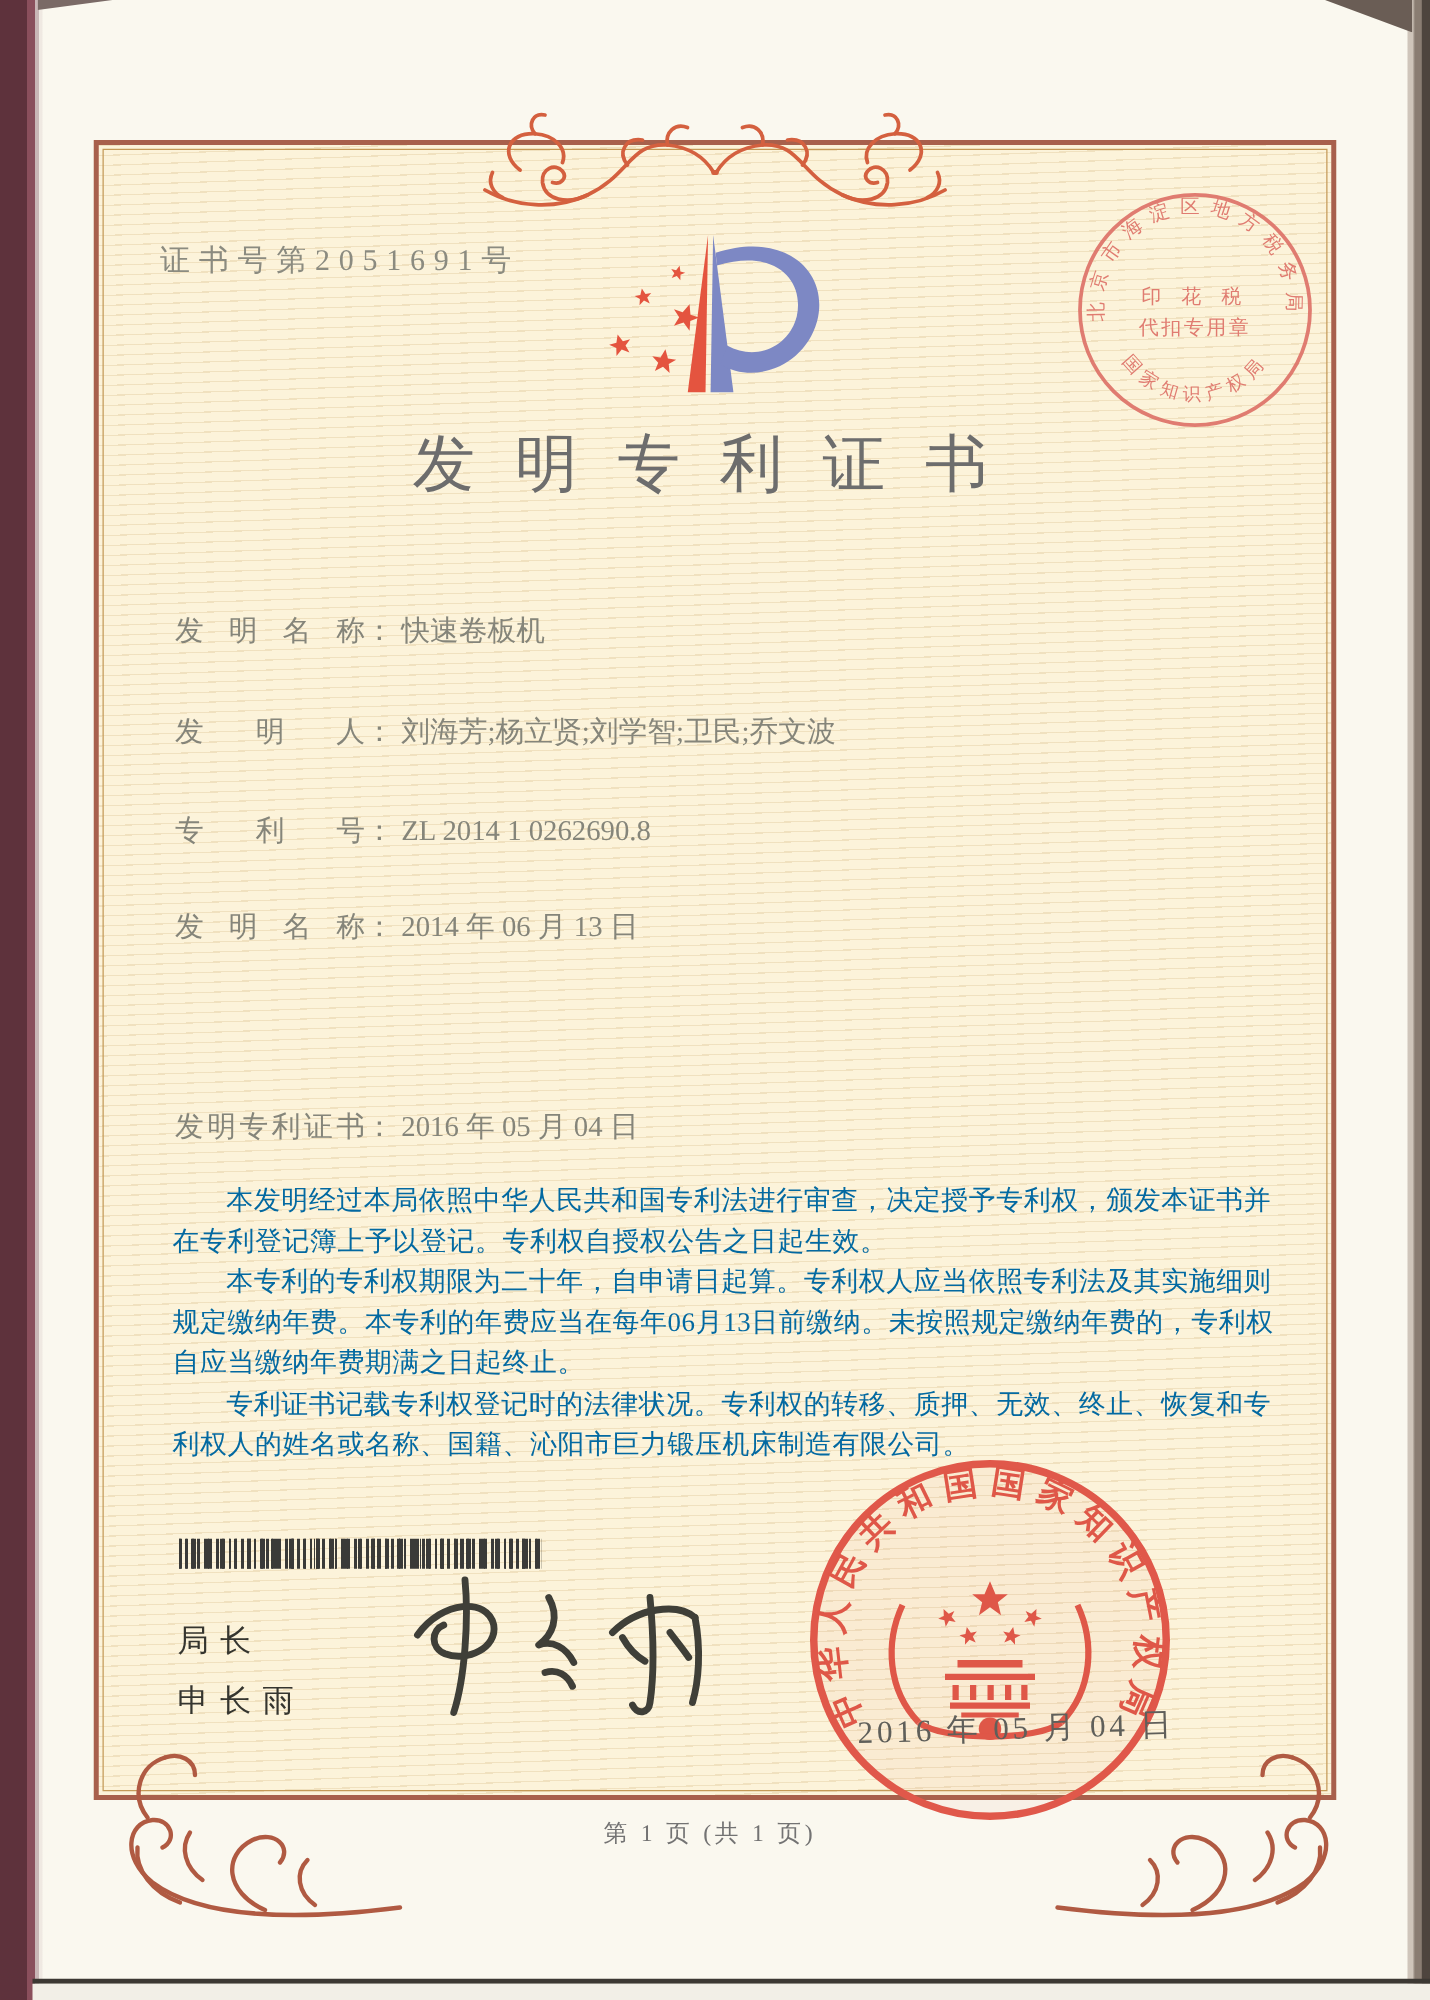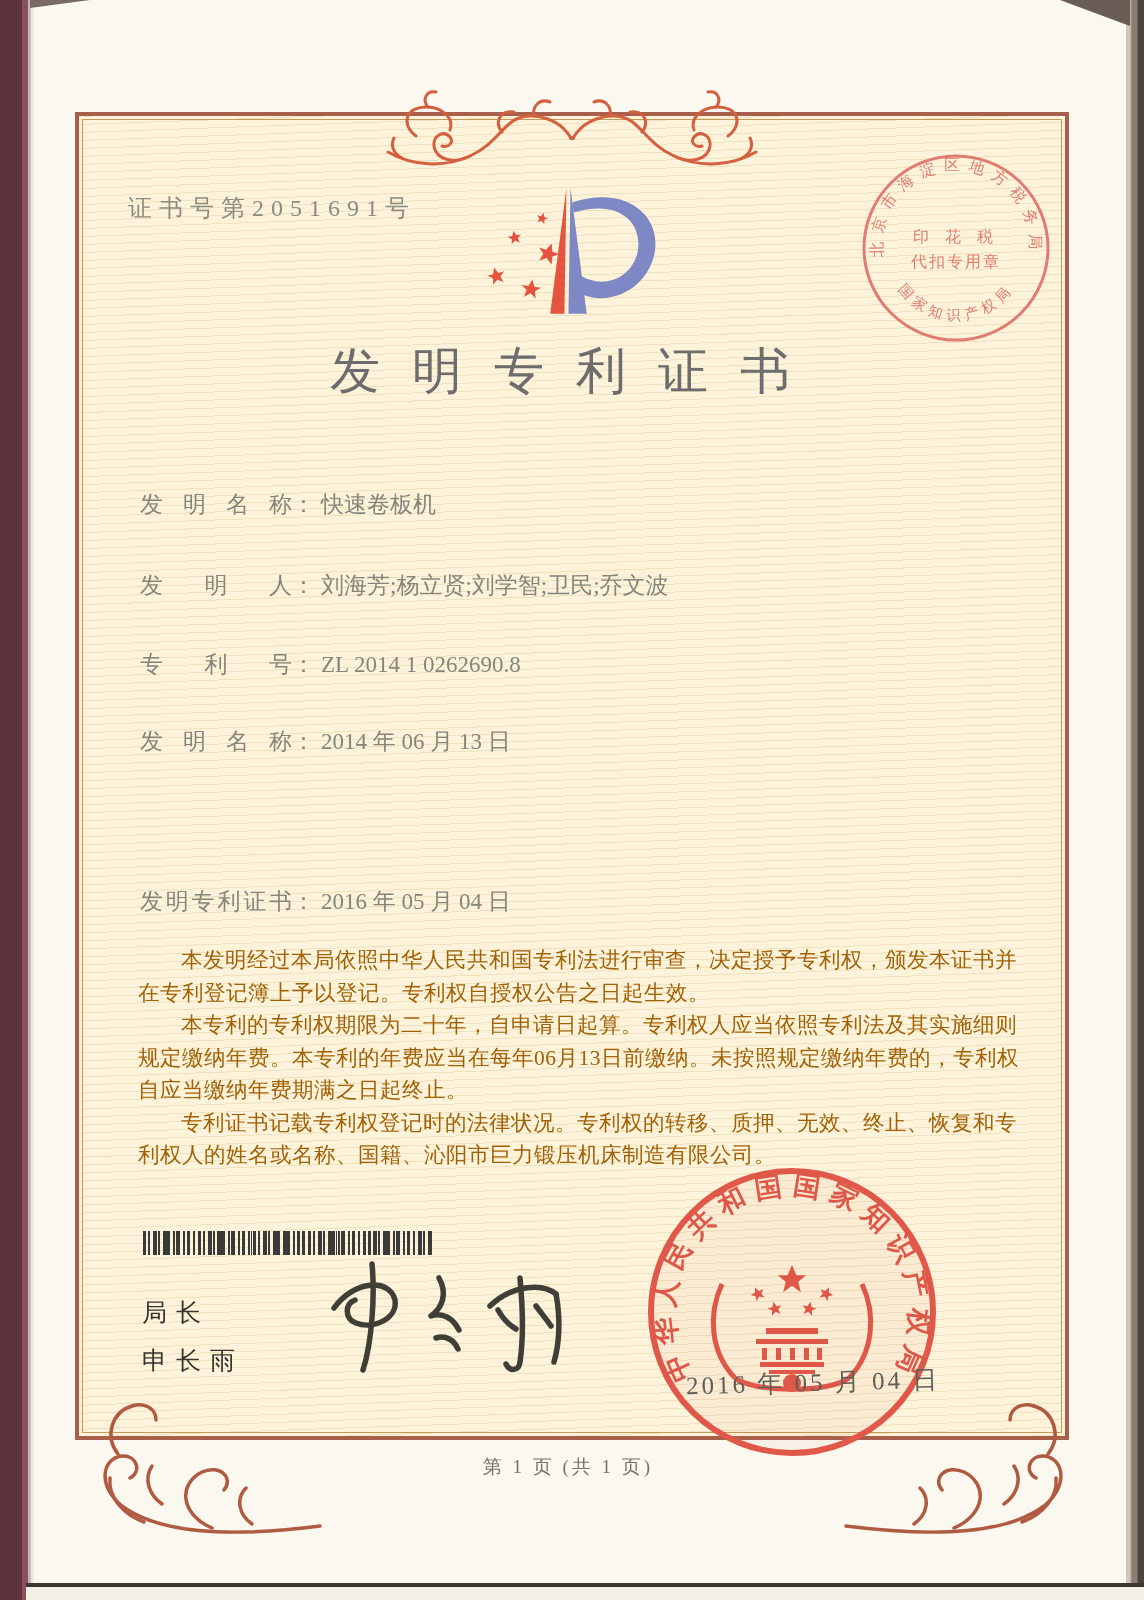--- a/index.html
+++ b/index.html
@@ -32,21 +32,21 @@
 
   .title{position:absolute;left:75px;top:338px;width:986px;text-align:center;
          font-size:50px;color:#6d6d6d;letter-spacing:32px;padding-left:16px;box-sizing:border-box;}
 
   .field-row{position:absolute;left:140px;font-size:23px;color:#85857a;white-space:nowrap;}
   .field-label{display:inline-block;width:152px;text-align:justify;text-align-last:justify;}
   .field-colon{margin-right:6px;}
   .r1{top:489px}.r2{top:570px}.r3{top:649px}.r4{top:726px}.r5{top:806px}.r6{top:886px}
 
   .paras{position:absolute;left:138px;top:944px;width:886px;font-size:21.5px;line-height:32.5px;
-         color:#a16207;letter-spacing:.5px;}
+         color:#0369a1;letter-spacing:.5px;}
   .paras p{margin:0;text-indent:2em;}
 
   .barcode{position:absolute;left:143px;top:1231px;width:290px;height:24px;
       background-image:
         repeating-linear-gradient(90deg,#3a3a38 0 2px,rgba(0,0,0,0) 2px 5px),
         repeating-linear-gradient(90deg,#3a3a38 0 3px,rgba(0,0,0,0) 3px 11px),
         repeating-linear-gradient(90deg,rgba(0,0,0,0) 0 6px,#3a3a38 6px 7px,rgba(0,0,0,0) 7px 17px);}
 
   .signer{position:absolute;left:142px;font-size:25px;color:#35352f;letter-spacing:9px;
           font-family:Liberation Mono, monospace;}

